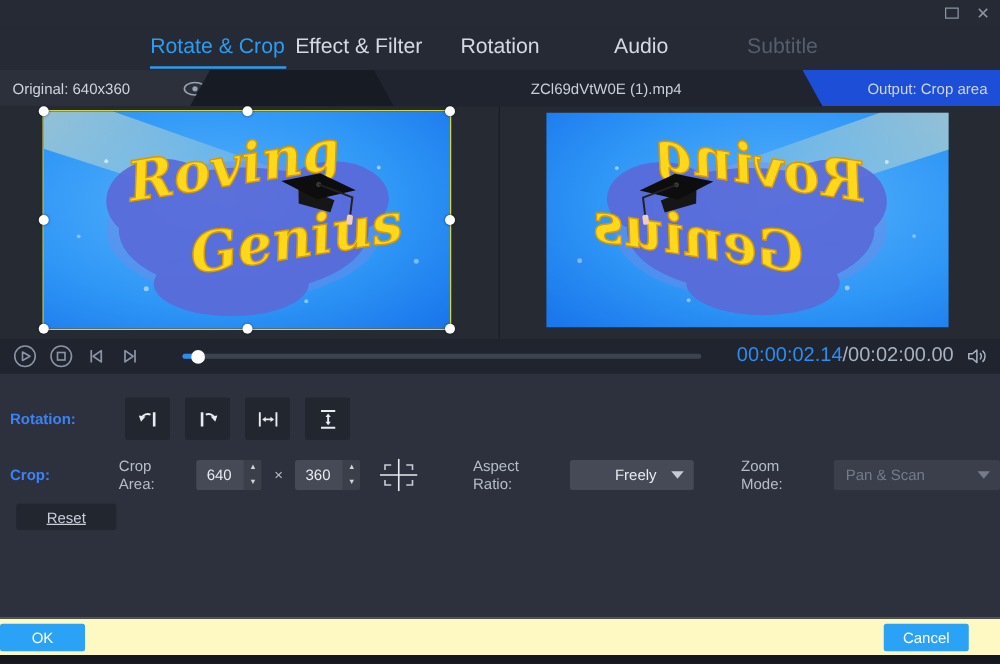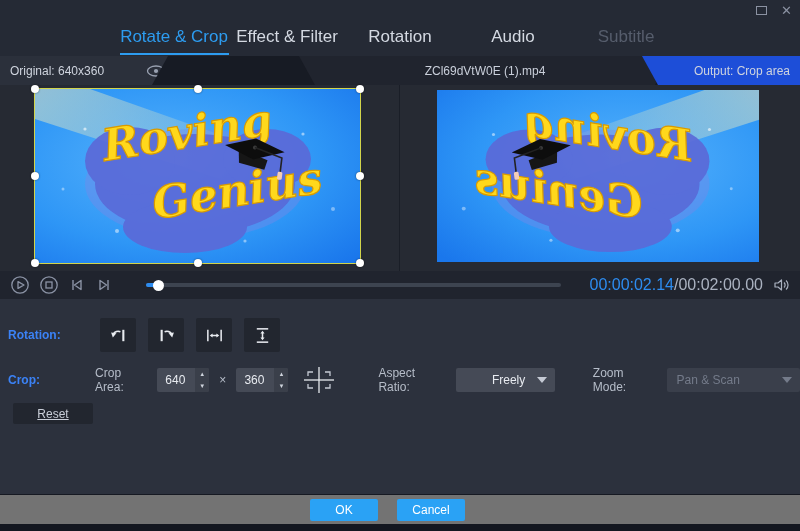--- a/index.html
+++ b/index.html
@@ -85,22 +85,22 @@
   .dd.disabled { background:#3a3f4b; color:#747b8a; }
   .dd.disabled .caret { border-top-color:#747b8a; }
   .dd.aspect { width:102px; margin-left:10px;padding-left:36px; }
   .dd.zoom { width:140px; margin-left:10px; }
   .lbl-aspect { color:#b6bdc9; margin-left:26px; }
   .lbl-zoom { color:#b6bdc9; margin-left:38px; }
   .reset-btn { margin:9px 0 0 5px; width:80px; height:21px; background:#22262f; border:none;
                border-radius:2px; color:#c9ced8; font-size:12px; font-family:"Liberation Sans",sans-serif;text-decoration:underline; }
 
   
-  .bottom-bar { height:30px; background:#737373; border-top:1px solid #161922;
-                display:flex; align-items:center; justify-content:center; padding-right:25px; }
+  .bottom-bar { height:30px; background:#fef9c3; border-top:1px solid #161922;
+                display:flex; align-items:center; justify-content:space-between; padding-right:25px; }
   .btn-blue { width:68px; height:22px; background:#2aa2f5; color:#fff; border:none; border-radius:2px;
               font-size:12px; font-family:"Liberation Sans",sans-serif; }
   .btn-blue.ok { margin-right:19px; }
   .window-footer { height:7px; background:#141720; }
 
   svg.icon { display:block; }
 </style>
 </head>
 <body>
 

